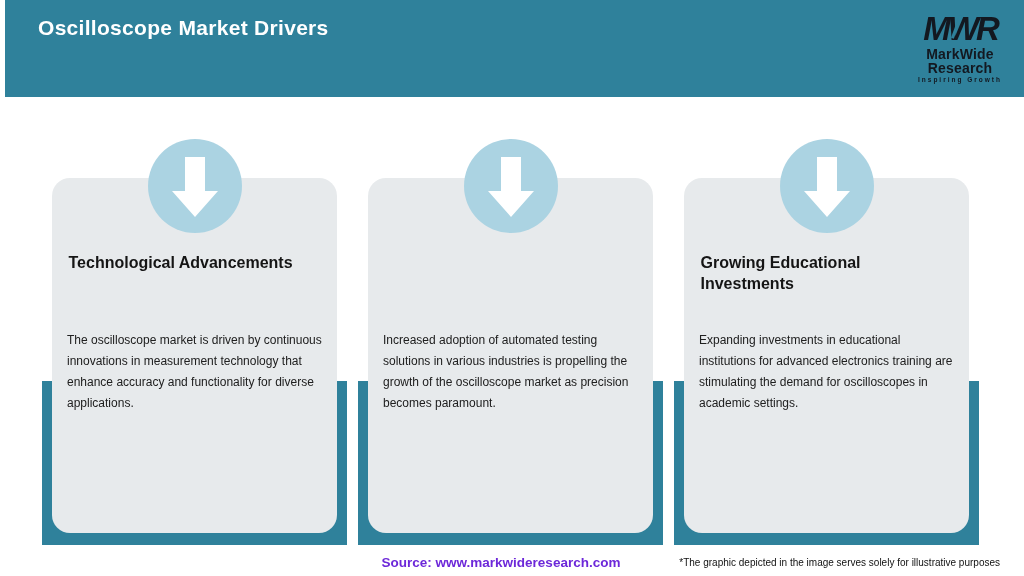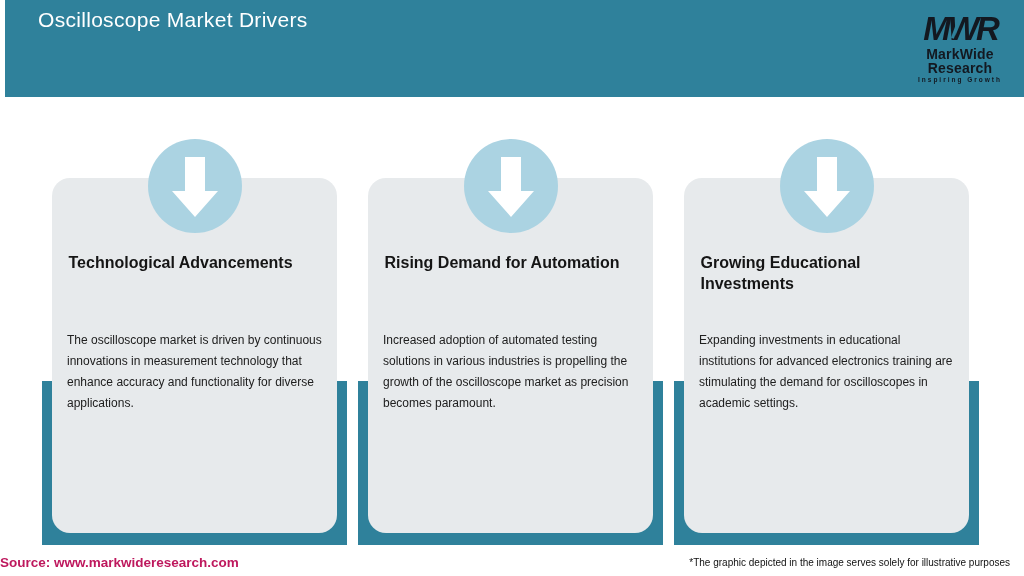--- a/index.html
+++ b/index.html
@@ -8,22 +8,22 @@
     position:relative; width:1024px; height:576px; overflow:hidden;
     background:#ffffff; font-family:"Liberation Sans", sans-serif;
   }
 
   
   .header {
     position:absolute; left:5px; top:0; right:0; height:97px;
     background:#2F819B;
   }
   .header-title {
-    position:absolute; left:33px; top:8px;
-    color:#ffffff; font-size:21px; font-weight:normal; letter-spacing:.3px;
+    position:absolute; left:33px; top:16px;
+    color:#ffffff; font-size:21px; font-weight:bold; letter-spacing:.3px;
   }
   .logo {
     position:absolute; right:12px; top:12px; width:104px;
     text-align:center; color:#131820; line-height:1;
   }
   .logo-mark {
     position:relative; display:inline-block;
     font-size:33px; font-weight:bold; font-style:italic;
     letter-spacing:-3px; line-height:1;
   }
@@ -60,24 +60,24 @@
     color:#151515;
   }
   .card-desc {
     position:absolute; top:152px; left:15px; right:14px;
     font-size:12px; line-height:21px; color:#202020;
   }
 
   
   .source {
     position:absolute; left:0; right:22px; top:555px;
-    font-weight:bold; font-size:13.5px; color:#be185d;
+    text-align:center; font-weight:bold; font-size:13.5px; color:#6d28d9;
   }
   .disclaimer {
-    position:absolute; right:14px; top:557px;
+    position:absolute; right:24px; top:557px;
     font-size:10px; color:#101010;
   }
 </style>
 </head>
 <body>
 
 <div class="stage">
 
   <div class="header">
     <div class="header-title">Oscilloscope Market Drivers</div>
@@ -105,21 +105,20 @@
   </div>
 
   <div class="card-wrap c2">
     <div class="back-rect"></div>
     <div class="icon-circle">
       <svg width="46" height="60" viewBox="0 0 46 60" aria-hidden="true">
         <path d="M13 0 H33 V34 H46 L23 60 L0 34 H13 Z" fill="#ffffff"></path>
       </svg>
     </div>
     <div class="card">
-      <div class="card-title">Rising Demand for Automation</div>
       <div class="card-desc">Increased adoption of automated testing solutions in various industries is propelling the growth of the oscilloscope market as precision becomes paramount.</div>
     </div>
   </div>
 
   <div class="card-wrap c3">
     <div class="back-rect"></div>
     <div class="icon-circle">
       <svg width="46" height="60" viewBox="0 0 46 60" aria-hidden="true">
         <path d="M13 0 H33 V34 H46 L23 60 L0 34 H13 Z" fill="#ffffff"></path>
       </svg>

